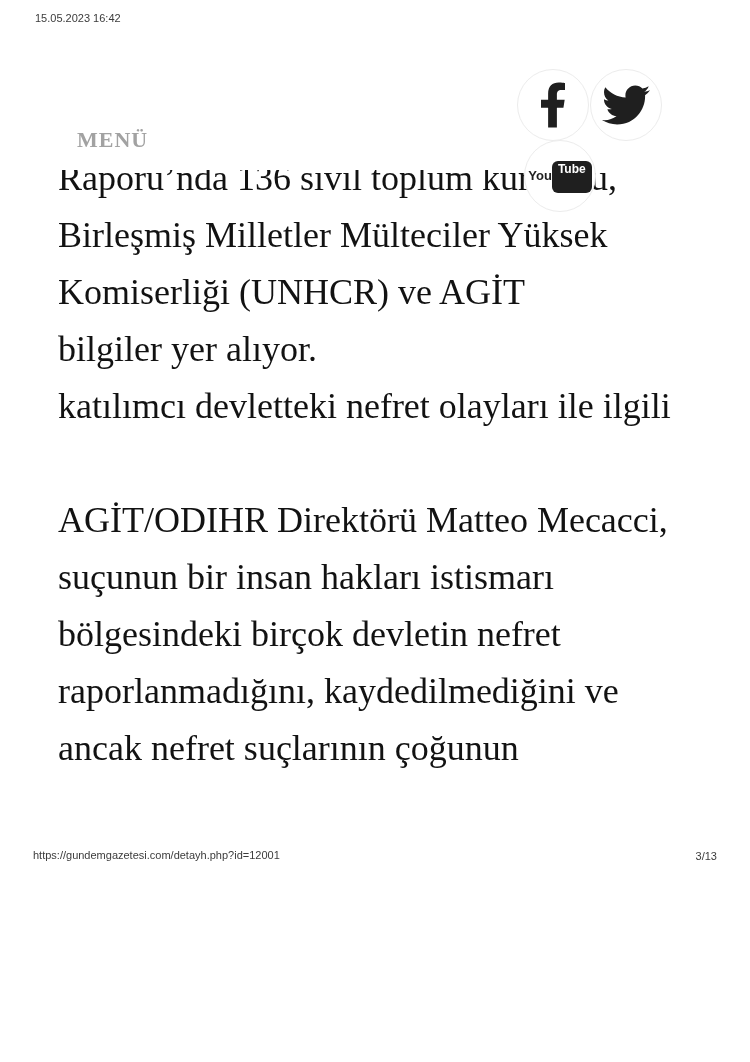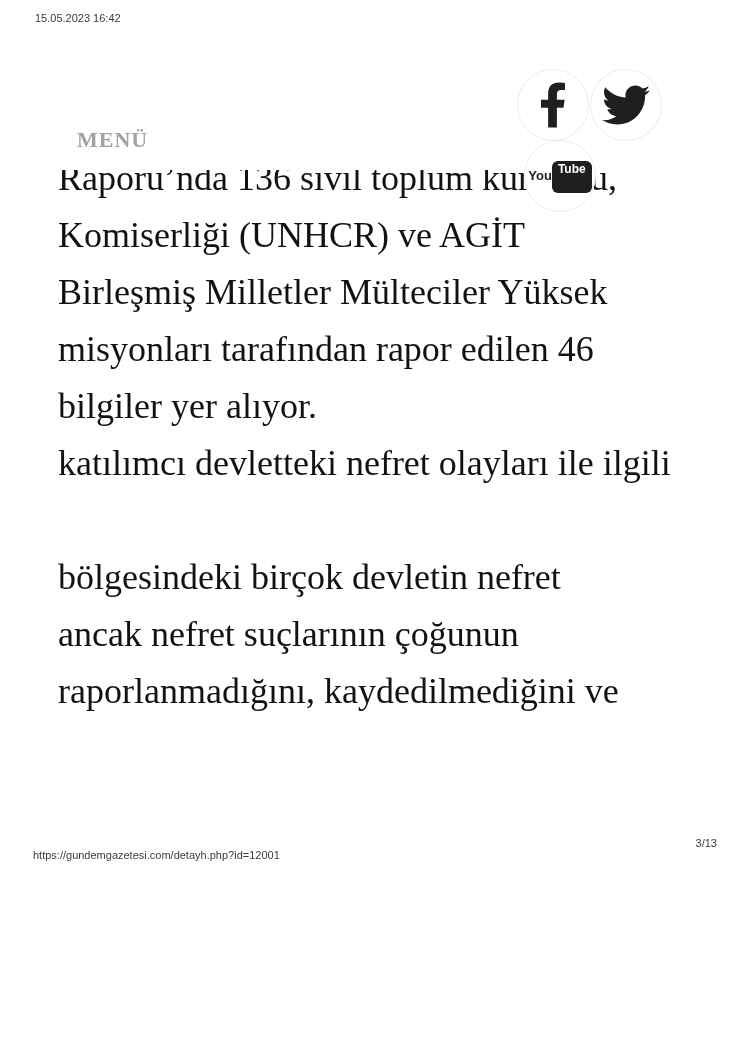--- a/index.html
+++ b/index.html
@@ -9,21 +9,21 @@
   }
 
   
   .print-meta {
     position:absolute; font-size:11px; color:#3b3b3b; white-space:nowrap;
     font-family:"Liberation Sans", sans-serif;
   }
   .hdr-date   { left:35px;  top:12px; }
   .hdr-title  { left:303px; top:12px; }
   .ftr-url    { left:33px;  bottom:17px; }
-  .ftr-page   { right:33px; bottom:29px; }
+  .ftr-page   { right:33px; bottom:16px; }
 
   
   .menu {
     position:absolute; left:77px; top:127px; z-index:2;
     font-family:"Liberation Serif", serif; font-weight:bold;
     font-size:22px; letter-spacing:1px; color:#a2a2a2; cursor:pointer;text-align:center;
   }
 
   
   .article-clip {
@@ -83,30 +83,31 @@
 
   <div class="icon-circle yt">
     <div class="yt-you">You</div>
     <div class="yt-tube">Tube</div>
   </div>
 
   <div class="article-clip">
     <div class="article-inner">
       <p class="para">
         <span class="line">Raporu’nda 136 sivil toplum kuruluşu,</span>
+        <span class="line">Birleşmiş Milletler Mülteciler Yüksek</span>
         <span class="line">Komiserliği (UNHCR) ve AGİT</span>
-        <span class="line">Birleşmiş Milletler Mülteciler Yüksek</span>
-        <span class="line">misyonları tarafından rapor edilen 46</span>
         <span class="line">bilgiler yer alıyor.</span>
         <span class="line">katılımcı devletteki nefret olayları ile ilgili</span>
       </p>
       <p class="para">
+        <span class="line">AGİT/ODIHR Direktörü Matteo Mecacci,</span>
+        <span class="line">suçunun bir insan hakları istismarı</span>
         <span class="line">bölgesindeki birçok devletin nefret</span>
+        <span class="line">raporlanmadığını, kaydedilmediğini ve</span>
         <span class="line">ancak nefret suçlarının çoğunun</span>
-        <span class="line">raporlanmadığını, kaydedilmediğini ve</span>
       </p>
     </div>
   </div>
 
   <span class="print-meta ftr-url">https://gundemgazetesi.com/detayh.php?id=12001</span>
   <span class="print-meta ftr-page">3/13</span>
 
 </div>
 
 </body></html>

